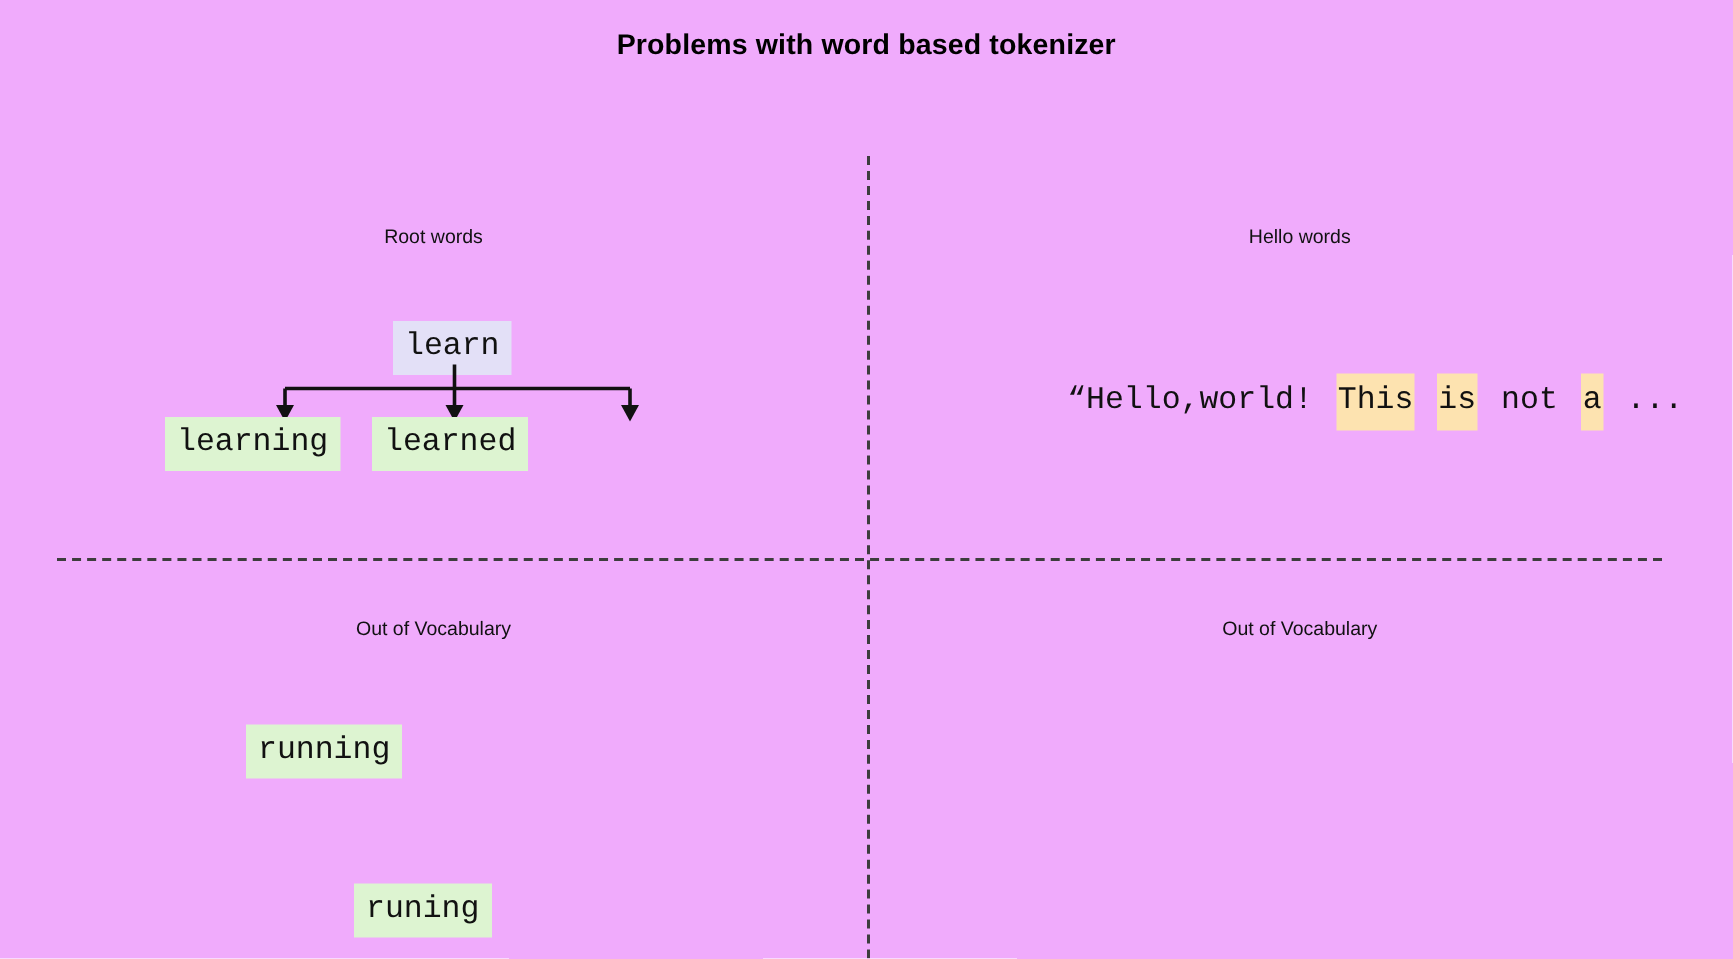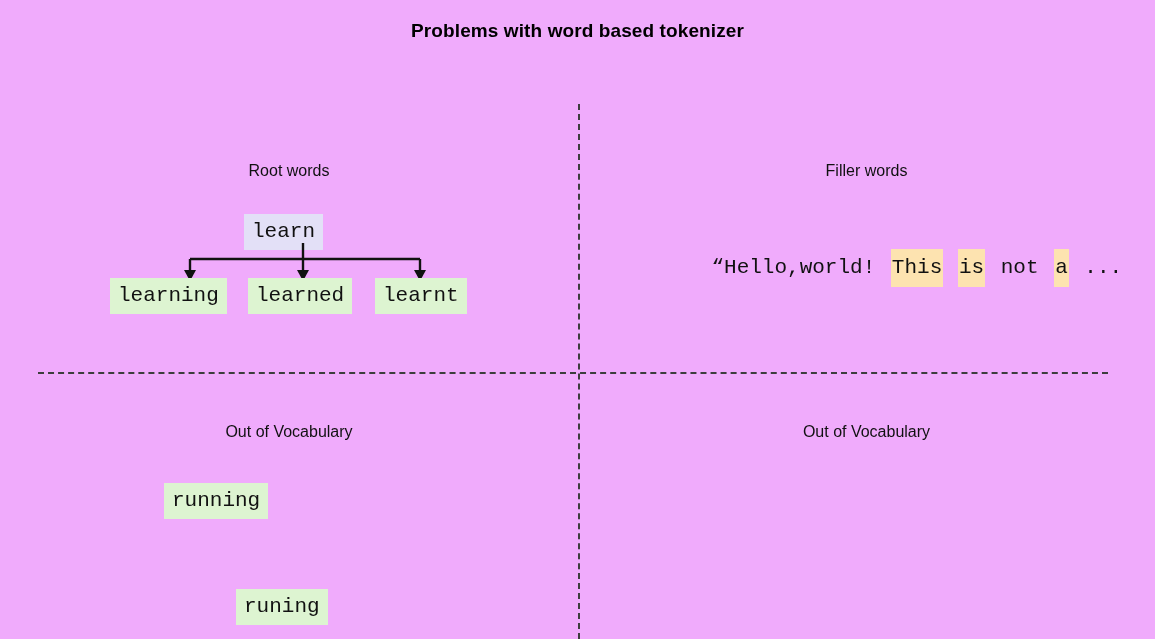--- a/index.html
+++ b/index.html
@@ -46,25 +46,24 @@
     top: 372px;
     width: 1070px;
     height: 0;
     border-top: 2px dashed #3d3d3d;
   }
 
   
   .quad-heading {
     position: absolute;
     font-family: "Liberation Sans", sans-serif;
-    font-size: 16px;
+    font-size: 13px;
     font-weight: normal;
     color: #111111;
     white-space: nowrap;
-    margin-top: 12px;
   }
   #heading-root-words   { left: 0;   top: 150px; width: 578px;  text-align: center; }
   #heading-filler-words { left: 578px; top: 150px; width: 577px; text-align: center; }
   #heading-oov-left     { left: 0;   top: 411px; width: 578px;  text-align: center; }
   #heading-oov-right    { left: 578px; top: 411px; width: 577px; text-align: center; }
 
   
   .chip {
     position: absolute;
     font-family: "Liberation Mono", "DejaVu Sans Mono", monospace;
@@ -72,21 +71,21 @@
     line-height: 1;
     color: #111111;
     padding: 7px 8px 8px 8px;
     white-space: pre;
     box-sizing: border-box;
   }
   .chip-root    { background: #e3e0f7; }
   .chip-derived { background: #ddf4d1; }
 
   
-  #chip-learn    { left: 244px; top: 214px; }
+  #chip-learn    { left: 262px; top: 214px; }
   #chip-learning { left: 110px; top: 278px; }
   #chip-learned  { left: 248px; top: 278px; }
   #chip-learnt   { left: 375px; top: 278px; }
 
   
   #chip-running { left: 164px; top: 483px; }
   #chip-renning { left: 299px; top: 502px; }
   #chip-runing  { left: 236px; top: 553px; margin-top: 36px; }
 
   
@@ -158,23 +157,22 @@
     </g>
     <g fill="#111111">
       <polygon points="20,38 14,27 26,27"></polygon>
       <polygon points="133,38 127,27 139,27"></polygon>
       <polygon points="250,38 244,27 256,27"></polygon>
     </g>
   </svg>
 
   <div class="chip chip-derived" id="chip-learned">learned</div>
   <div class="chip chip-derived" id="chip-learning">learning</div>
-  <div class="chip chip-derived" id="chip-learnt">learnt</div>
 
-  <div class="quad-heading" id="heading-filler-words">Filler words</div>
+  <div class="quad-heading" id="heading-filler-words">Hello words</div>
 
   <div id="filler-sentence">
     <span class="tok">“Hello,world!</span><span class="tok"> </span><span class="tok tok-filler">This</span><span class="tok"> </span><span class="tok tok-filler">is</span><span class="tok"> </span><span class="tok">not</span><span class="tok"> </span><span class="tok tok-filler">a</span><span class="tok"> </span><span class="tok">...</span>
   </div>
 
   <div class="quad-heading" id="heading-oov-left">Out of Vocabulary</div>
 
   <div class="chip chip-derived" id="chip-running">running</div>
   <div class="chip chip-derived" id="chip-runing">runing</div>
 

